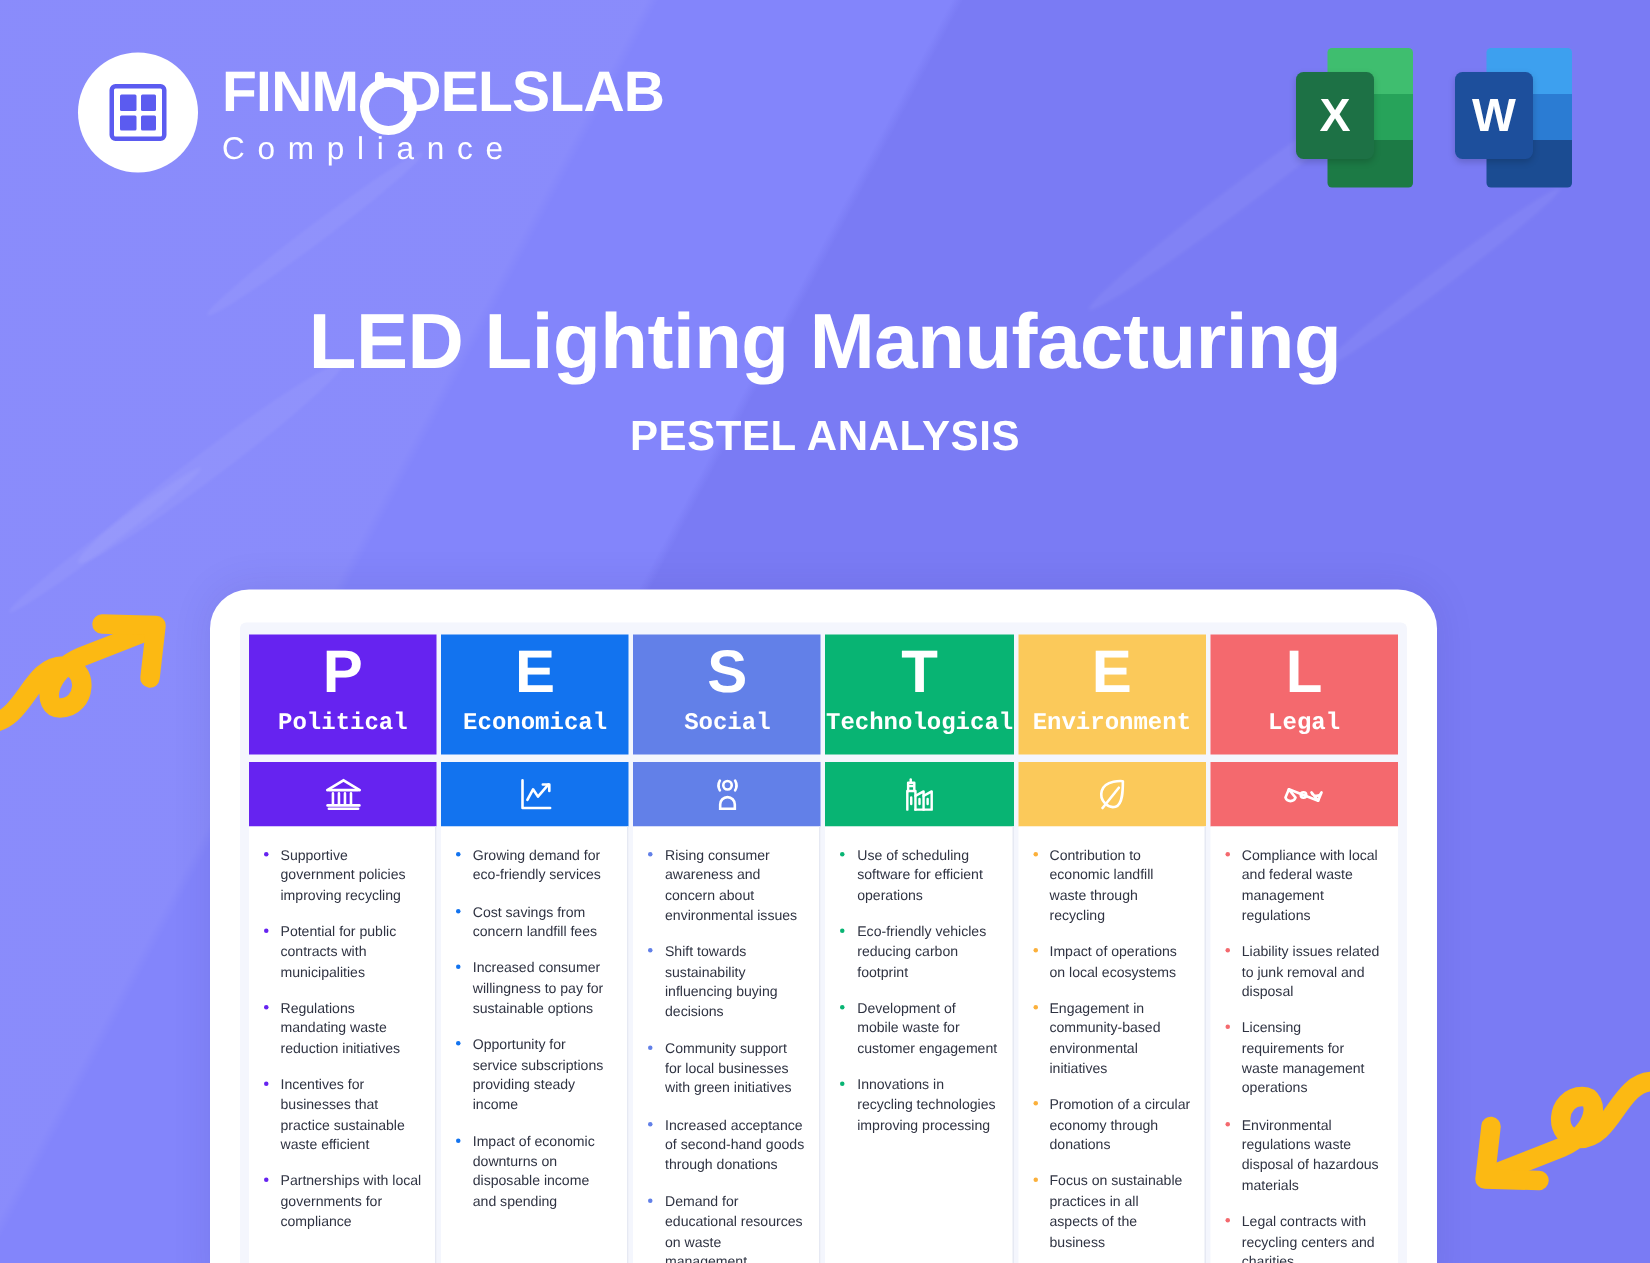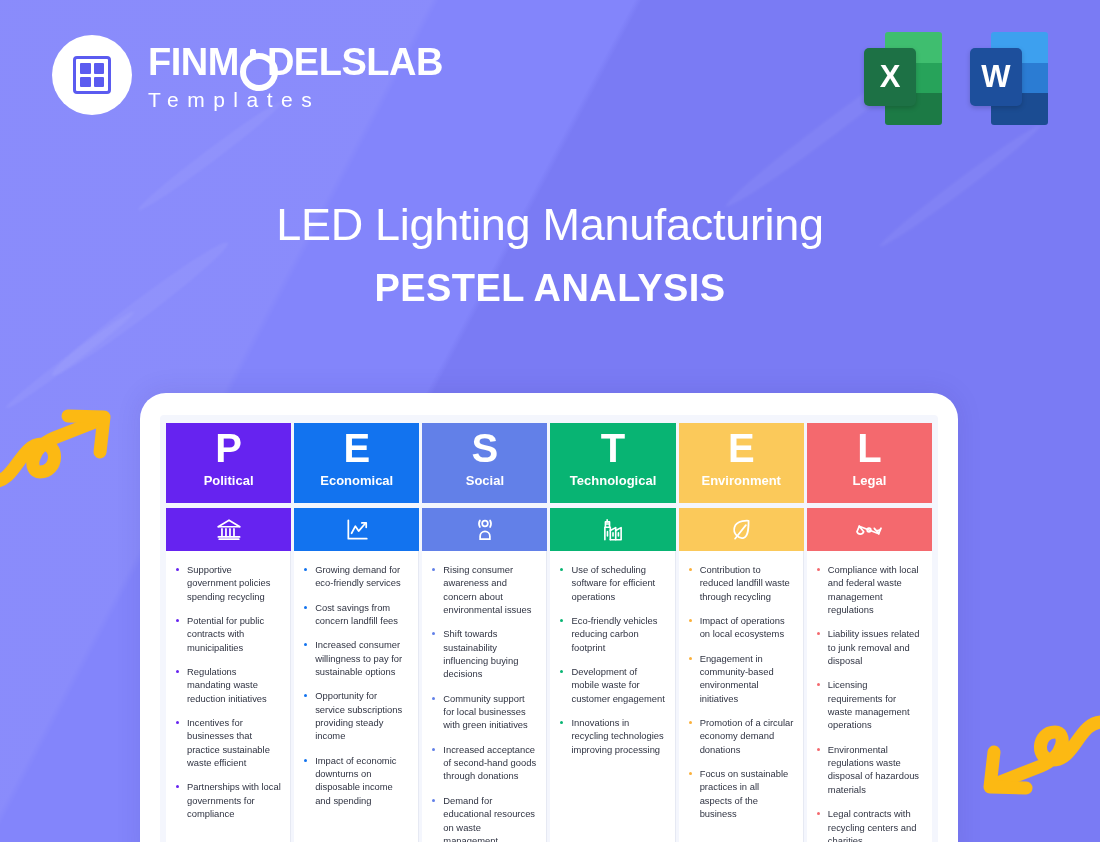--- a/index.html
+++ b/index.html
@@ -91,26 +91,26 @@
     position: absolute; left: 0; top: 20px;
     width: 52px; height: 58px; border-radius: 5px;
     display: flex; align-items: center; justify-content: center;
     color: #fff; font-size: 31px; font-weight: 700;
     box-shadow: 0 2px 5px rgba(0,0,0,0.18);
   }
 
   
   .title-block { position: absolute; left: 0; right: 0; top: 198px; text-align: center; }
   .title-main {
-    font-size: 45px; font-weight: 400; color: #ffffff;
+    font-size: 52px; font-weight: 700; color: #ffffff;
     letter-spacing: -0.3px; line-height: 1.18;
   }
   .title-sub {
     margin-top: 16px;
-    font-size: 38px; font-weight: 800; color: #ffffff;
+    font-size: 28px; font-weight: 800; color: #ffffff;
     letter-spacing: 0.4px;
   }
 
   
   .arrow-left  { position: absolute; left: -10px; top: 404px; }
   .arrow-right { position: absolute; right: -4px; bottom: 38px; }
 
   
   .tablet {
     position: absolute; left: 140px; top: 393px;
@@ -137,21 +137,21 @@
   .col { display: flex; flex-direction: column; }
 
   .hdr {
     height: 80px;
     display: flex; flex-direction: column;
     align-items: center; justify-content: flex-start;
     padding-top: 4px;
     color: #ffffff;
   }
   .hdr-letter { font-size: 40px; font-weight: 800; line-height: 1.05; }
-  .hdr-label { font-size: 13px; font-weight: 600; margin-top: 4px; padding-bottom: 5px; }
+  .hdr-label { font-size: 16px; font-weight: 600; margin-top: 4px; padding-bottom: 5px; font-family: Liberation Mono, monospace; }
 
   .icon-cell {
     height: 43px; margin-top: 5px;
     display: flex; align-items: center; justify-content: center;
   }
   .icon-cell svg { display: block; }
 
   .body-cell {
     background: #ffffff;
     flex: 1 1 auto;
@@ -193,21 +193,21 @@
     <div class="logo-circle">
       <div class="logo-grid">
         <i></i>
           <i></i>
           <i></i>
           <i></i>
       </div>
     </div>
     <div class="brand">
       <div class="brand-top"><span>FINM</span><span class="o-ring"></span><span>DELSLAB</span></div>
-      <div class="brand-sub">Templates</div>
+      <div class="brand-sub">Compliance</div>
     </div>
   </div>
 
   <div class="office-icons">
     <div class="office-icon">
       <div class="oi-doc" style="background:linear-gradient(#3fbe6f 0 33%, #27a35a 33% 66%, #1c7a45 66% 100%);"></div>
       <div class="oi-badge" style="background:#1d7145;">
           <span>X</span>
         </div>
     </div>
@@ -250,21 +250,21 @@
             <svg width="26" height="26" viewBox="0 0 24 24" fill="none" stroke="#fff" stroke-width="1.6" stroke-linecap="round">
               <path d="M2 9 L12 3 L22 9"></path>
                 <path d="M3 9 H21"></path>
               <path d="M5.5 11 V18 M9.2 11 V18 M12.9 11 V18 M16.6 11 V18"></path>
               <path d="M3 20.5 H21"></path>
                 <path d="M2.2 18.4 H21.8"></path>
             </svg>
           </div>
           <div class="body-cell" style="--bullet:#6623f0;">
             <ul>
-              <li>Supportive government policies spending recycling</li>
+              <li>Supportive government policies improving recycling</li>
               <li>Potential for public contracts with municipalities</li>
               <li>Regulations mandating waste reduction initiatives</li>
               <li>Incentives for businesses that practice sustainable waste efficient</li>
               <li>Partnerships with local governments for compliance</li>
             </ul>
           </div>
         </div>
 
         <div class="col">
           <div class="hdr" style="background:#1273ef;">
@@ -344,24 +344,24 @@
             <div class="hdr-label">Environment</div>
           </div>
           <div class="icon-cell" style="background:#fbc95a;">
             <svg width="26" height="26" viewBox="0 0 24 24" fill="none" stroke="#fff" stroke-width="1.6" stroke-linecap="round" stroke-linejoin="round">
               <path d="M19 3.5 C19 3.5 8 2.5 6 9.5 C4.3 15.4 10 20.5 14.5 19.2 C19 17.9 19 9 19 3.5 Z"></path>
               <path d="M16.5 7.5 L6.5 20"></path>
             </svg>
           </div>
           <div class="body-cell" style="--bullet:#fbb03b;">
             <ul>
-              <li>Contribution to reduced landfill waste through recycling</li>
+              <li>Contribution to economic landfill waste through recycling</li>
               <li>Impact of operations on local ecosystems</li>
               <li>Engagement in community-based environmental initiatives</li>
-              <li>Promotion of a circular economy demand donations</li>
+              <li>Promotion of a circular economy through donations</li>
               <li>Focus on sustainable practices in all aspects of the business</li>
             </ul>
           </div>
         </div>
 
         <div class="col">
           <div class="hdr" style="background:#f4696e;">
             <div class="hdr-letter">L</div>
             <div class="hdr-label">Legal</div>
           </div>

